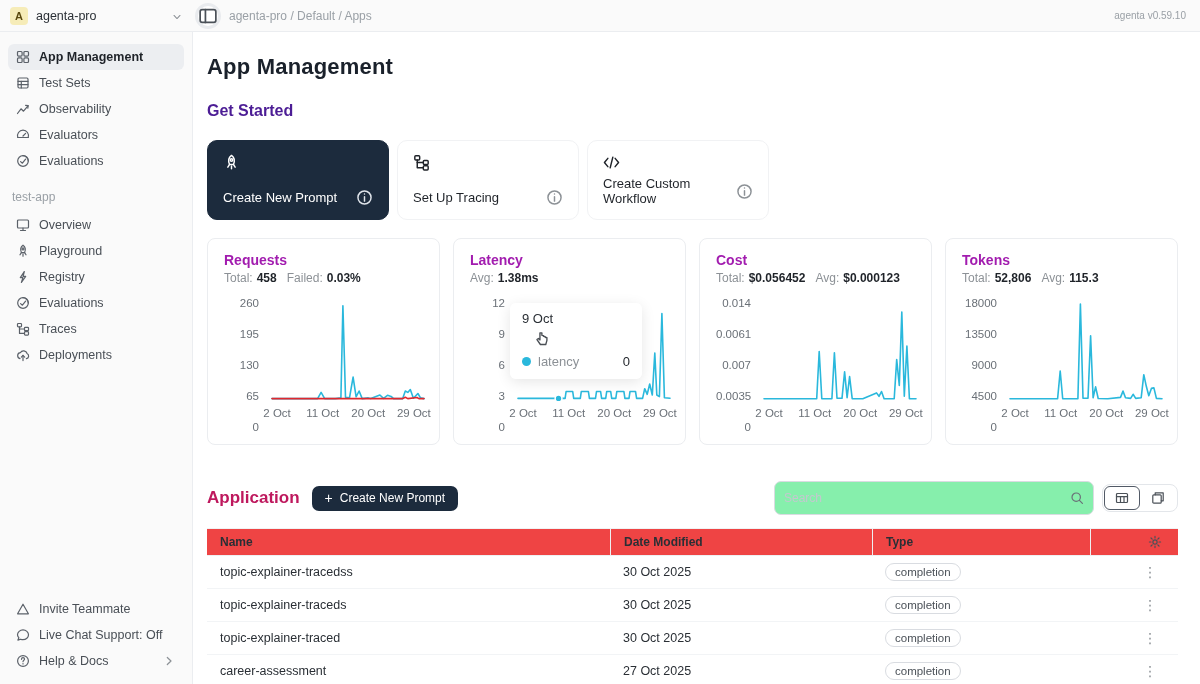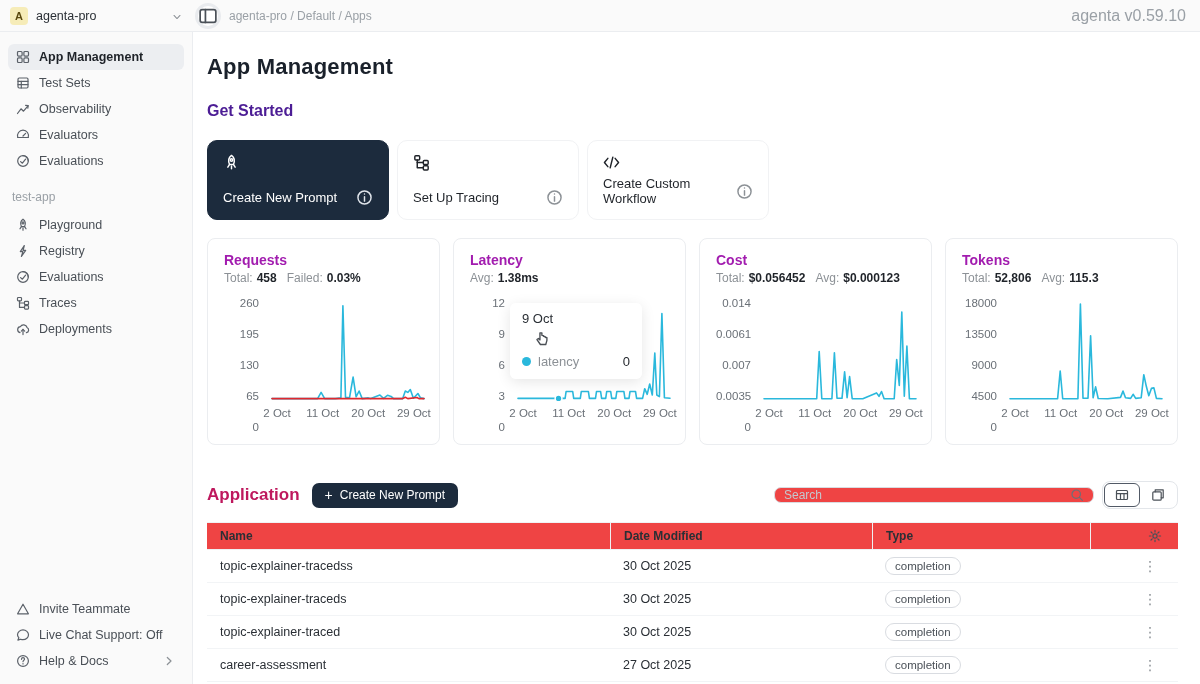--- a/index.html
+++ b/index.html
@@ -10,21 +10,21 @@
   .topbar { position:fixed; top:0; left:0; width:1200px; height:32px; background:#fafafa;
     border-bottom:1px solid #ebedf0; display:flex; align-items:center; z-index:30; }
   .tb-left { width:193px; display:flex; align-items:center; gap:8px; padding:0 10px; }
   .avatar { width:18px; height:18px; border-radius:4px; background:#f6ecb8; color:#5b4a10;
     font-size:11px; font-weight:700; display:flex; align-items:center; justify-content:center; }
   .ws-name { font-size:12.5px; font-weight:500; color:#2a2f35; flex:1; }
   .tb-chev { color:#8c9196; width:12px; height:12px; }
   .panel-btn { width:26px; height:26px; border-radius:50%; border:3px solid #e9ebee; background:#fff;
     display:flex; align-items:center; justify-content:center; color:#4b5158; margin-left:2px; cursor:pointer; }
   .breadcrumb { font-size:12px; color:#9aa0a6; margin-left:8px; flex:1; }
-  .version { font-size:16px; color:#9aa0a6; margin-right:14px; }
+  .version { font-size:10px; color:#9aa0a6; margin-right:14px; }
   .icn { display:inline-flex; }
   .icn svg { width:14px; height:14px; display:block; }
 
   
   .sidebar { position:fixed; top:32px; left:0; width:193px; height:652px; background:#fafafa;
     border-right:1px solid #ebedf0; display:flex; flex-direction:column; padding:12px 8px 10px; }
   .side-item { height:26px; display:flex; align-items:center; gap:9px; padding:0 8px;
     border-radius:6px; font-size:12.5px; color:#494f56; cursor:pointer; }
   .side-item .icn { color:#5b6169; }
   .side-item.active { background:#eceef1; color:#1f2329; font-weight:600; }
@@ -79,21 +79,21 @@
   .tt-hand svg { width:16px; height:16px; }
 
   
   .app-head { display:flex; align-items:center; margin-top:36px; }
   .app-title { font-size:17px; font-weight:700; color:#be185d; }
   .create-btn { margin-left:12px; height:25px; background:#1c2b3d; color:#fff; border:none; border-radius:7px;
     font-size:12px; display:flex; align-items:center; gap:7px; padding:0 13px; cursor:pointer;
     font-family:"Liberation Sans",sans-serif; }
   .create-btn .plus { font-size:14px; line-height:1; }
   .app-head .spacer { flex:1; }
-  .search-box { width:320px; height:16px; border:1px solid #d9dce1; border-radius:7px; background:#ef4444;
+  .search-box { width:320px; height:34px; border:1px solid #d9dce1; border-radius:7px; background:#86efac;
     display:flex; align-items:center; padding:0 9px; }
   .search-box input { border:none; outline:none; flex:1; font-size:12px; color:#2a2f35;
     font-family:"Liberation Sans",sans-serif; background:transparent; }
   .search-box input::placeholder { color:#c3c8ce; }
   .search-box .icn { color:#6a7077; }
   .view-toggle { margin-left:8px; display:flex; border:1px solid #e3e6ea; border-radius:8px; background:#fff; padding:1px; }
   .vt-btn { width:36px; height:24px; display:flex; align-items:center; justify-content:center;
     color:#4b5158; border-radius:6px; border:1px solid transparent; background:transparent; cursor:pointer; }
   .vt-btn.active { border-color:#525a66; }
   .vt-btn svg { width:14px; height:14px; }
@@ -188,20 +188,30 @@
           </svg>
         </span>
         <span>Evaluations</span>
       </div>
     </div>
   <div class="side-sec">test-app</div>
   <div class="side-group" id="side-app">
       <div class="side-item">
         <span class="icn">
           <svg viewBox="0 0 14 14" fill="none" stroke="currentColor" stroke-width="1.2" stroke-linecap="round" stroke-linejoin="round">
+            <rect x="1.5" y="2" width="11" height="8" rx="1"></rect>
+            <line x1="7" y1="10" x2="7" y2="12"></line>
+            <line x1="4.5" y1="12.5" x2="9.5" y2="12.5"></line>
+          </svg>
+        </span>
+        <span>Overview</span>
+      </div>
+      <div class="side-item">
+        <span class="icn">
+          <svg viewBox="0 0 14 14" fill="none" stroke="currentColor" stroke-width="1.2" stroke-linecap="round" stroke-linejoin="round">
             <path d="M7 1.2 C9.2 2.8 9.8 5.8 8.6 8.6 L5.4 8.6 C4.2 5.8 4.8 2.8 7 1.2 Z"></path>
             <circle cx="7" cy="4.9" r="1"></circle>
             <path d="M5.4 8.6 L4 10.8"></path>
             <path d="M8.6 8.6 L10 10.8"></path>
             <path d="M7 9.8 L7 12.2"></path>
           </svg>
         </span>
         <span>Playground</span>
       </div>
       <div class="side-item">

